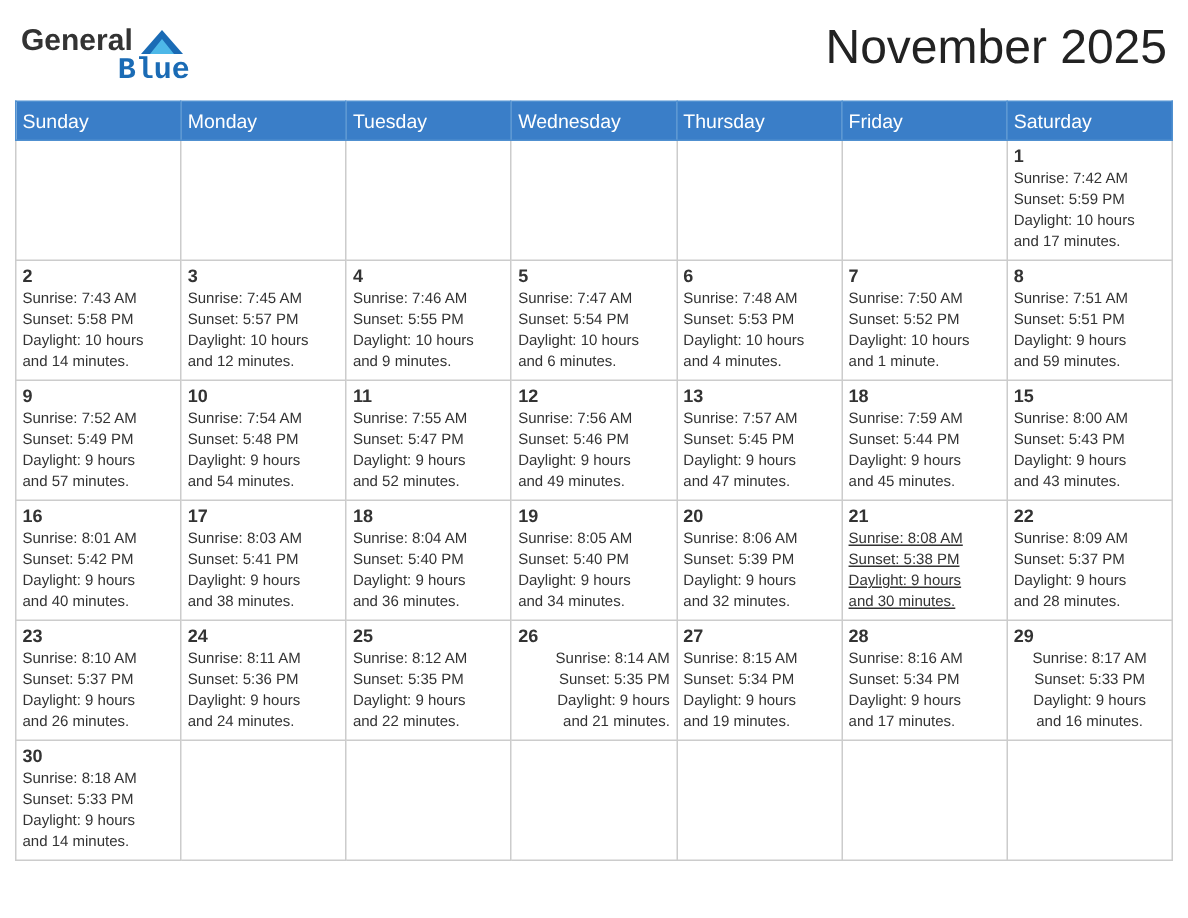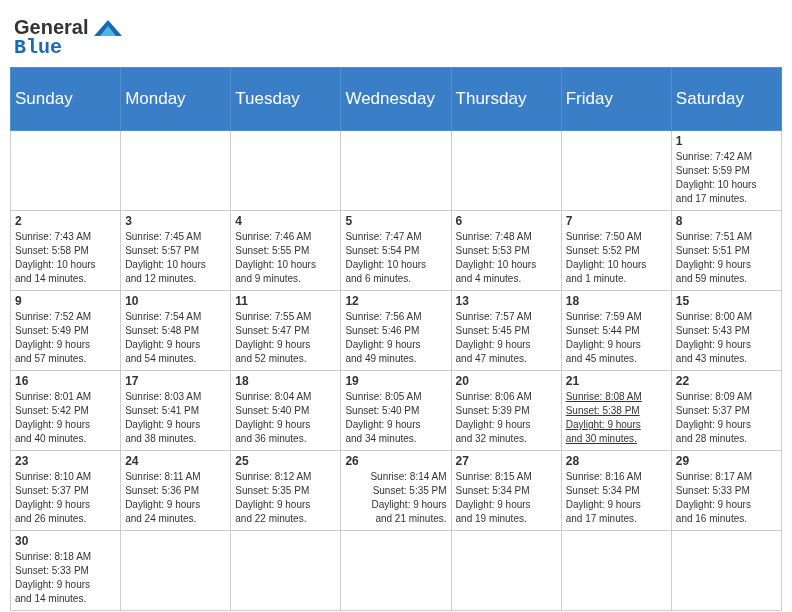--- a/index.html
+++ b/index.html
@@ -13,21 +13,21 @@
     .header {
       display: flex;
       justify-content: space-between;
       align-items: flex-start;
       margin-bottom: 8px;
       padding: 4px 4px 0 4px;
     }
     .logo {
       display: flex;
       flex-direction: column;
-      align-items: flex-start;
+      align-items: flex-end;
     }
     .title-section {
       text-align: right;
     }
     .month-title {
       font-size: 32px;
       font-weight: normal;
       color: #222;
       line-height: 1.1;
     }
@@ -36,22 +36,22 @@
       color: #555;
     }
     .calendar {
       width: 100%;
       border-collapse: collapse;
       border: 1px solid #ccc;
     }
     .calendar th {
       background-color: #3a7ec8;
       color: #fff;
-      font-size: 17px;
-      padding: 21px 4px;
+      font-size: 13px;
+      padding: 5px 4px;
       text-align: left;
       border: 1px solid #5090d0;
       font-weight: normal;
     }
     .calendar td {
       width: calc(100% / 7);
       vertical-align: top;
       border: 1px solid #ccc;
       padding: 3px 4px;
       font-size: 10.5px;
@@ -83,20 +83,21 @@
     <div style="display:flex; align-items:center;">
       <span style="font-size:20px; font-weight:bold; color:#333;">General</span>
       <svg width="36" height="24" viewBox="0 0 36 24" style="margin-left:2px; margin-top:2px;">
         <polygon points="4,20 18,4 32,20" fill="#1a6bb5"></polygon>
         <polygon points="10,20 18,10 26,20" fill="#4db8e8"></polygon>
       </svg>
     </div>
     <span style="font-size:20px; font-weight:bold; color:#1a6bb5; margin-top:-4px;font-family:Liberation Mono, monospace;">Blue</span>
   </div>
   <div class="title-section">
+    <div class="month-title">November 2025</div>
   </div>
 </div>
 
 <table class="calendar">
   <thead>
     <tr>
     <th>Sunday</th>
         <th>Monday</th>
         <th>Tuesday</th>
         <th>Wednesday</th>
@@ -312,21 +313,21 @@
         </td>
         <td>
           <span class="day-num">28</span>
           <div class="day-info" style="white-space: pre-line;">Sunrise: 8:16 AM
 Sunset: 5:34 PM
 Daylight: 9 hours
 and 17 minutes.</div>
         </td>
         <td>
           <span class="day-num">29</span>
-          <div class="day-info" style="white-space: pre-line;">Sunrise: 8:17 AM
+          <div class="day-info" style="white-space: pre-line; text-align: center;">Sunrise: 8:17 AM
 Sunset: 5:33 PM
 Daylight: 9 hours
 and 16 minutes.</div>
         </td>
       </tr>
       <tr>
         <td>
           <span class="day-num">30</span>
           <div class="day-info" style="white-space: pre-line;">Sunrise: 8:18 AM
 Sunset: 5:33 PM

